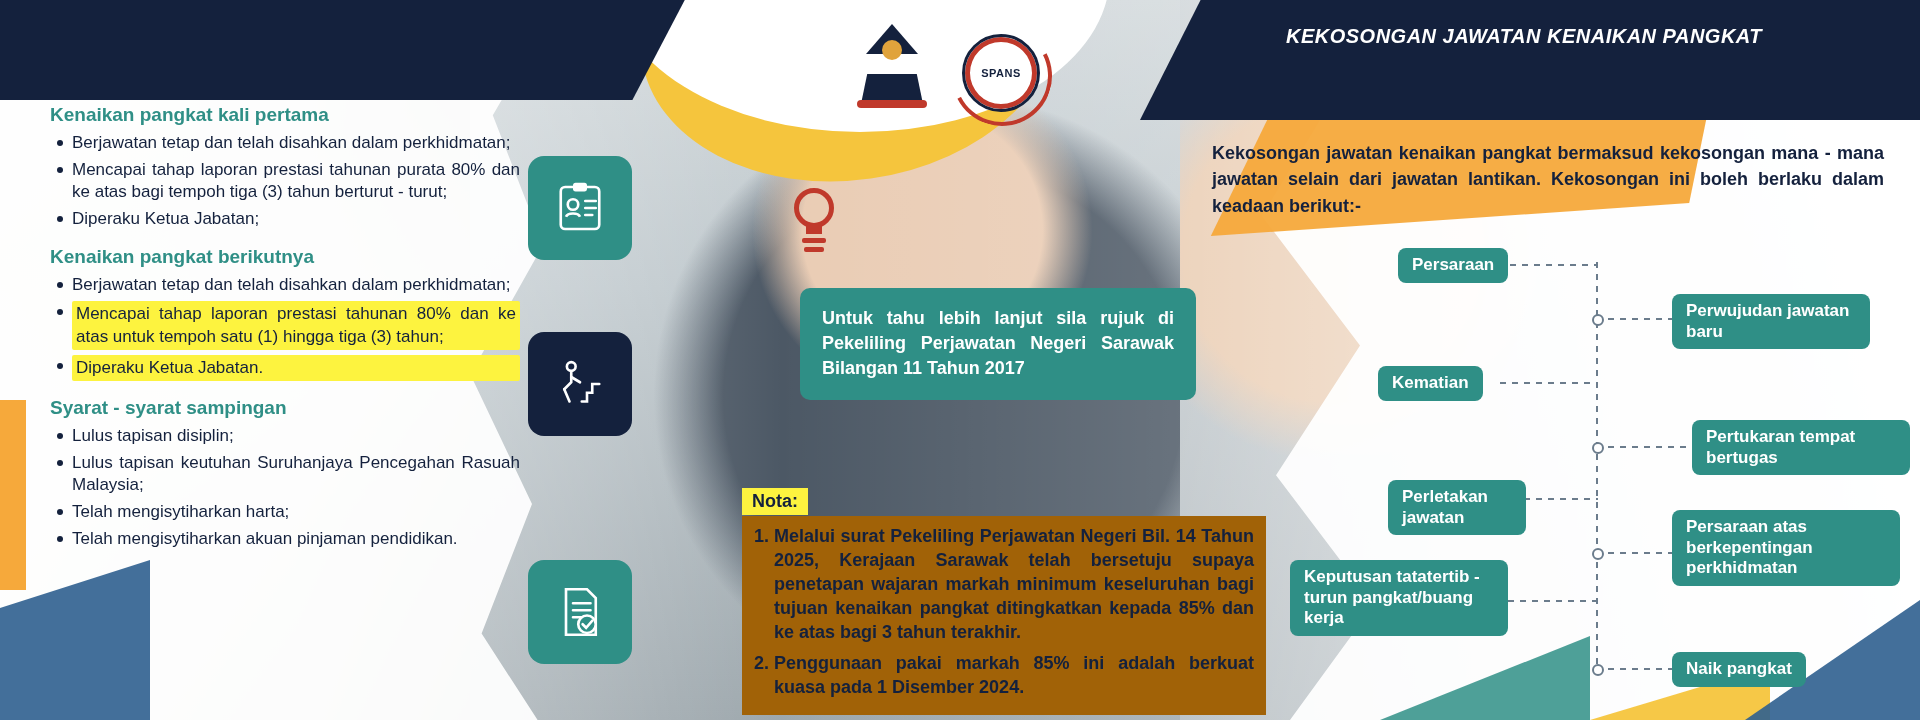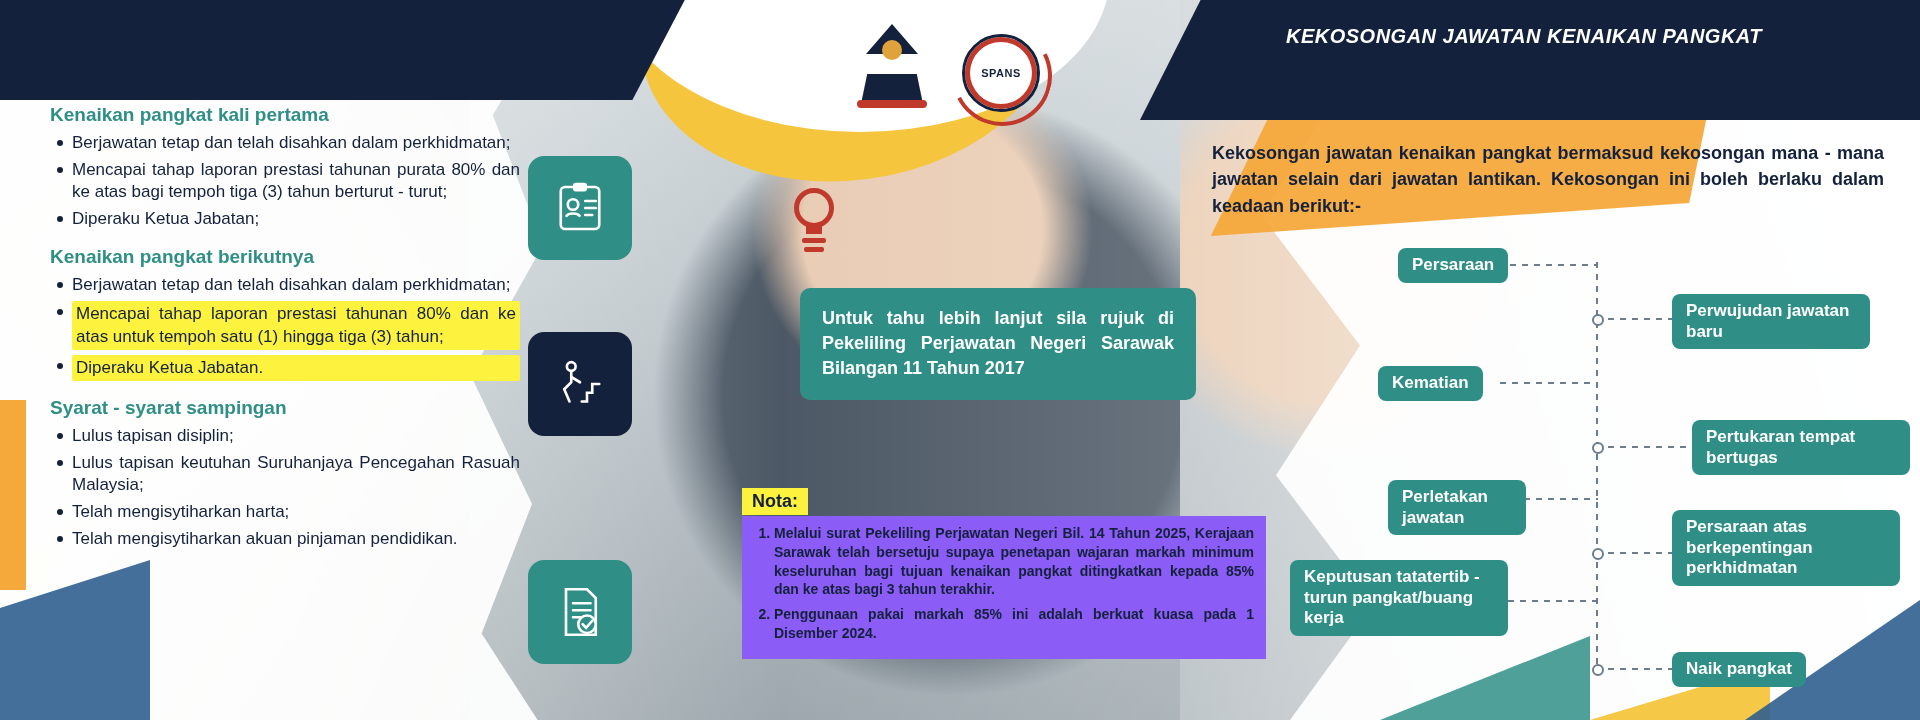--- a/index.html
+++ b/index.html
@@ -198,22 +198,22 @@
     background:#2f8f86;color:#ffffff;border-radius:10px;
     padding:18px 22px;font-size:18px;line-height:1.40;text-align:justify;font-weight:bold;margin-top:16px;
   }
 
   
   .nota-label{
     position:absolute;left:742px;top:488px;background:#fdf33f;color:#14213d;
     font-size:18px;font-weight:bold;padding:3px 10px;
   }
   .nota-box{
-    position:absolute;left:742px;top:516px;width:500px;background:#8b5cf6;color:#14213d;
-    padding:8px 12px 10px 12px;font-size:14px;line-height:1.34;
+    position:absolute;left:742px;top:516px;width:500px;background:#a16207;color:#14213d;
+    padding:8px 12px 10px 12px;font-size:18px;line-height:1.34;
   }
   .nota-box ol{margin:0;padding-left:20px;}
   .nota-box li{margin-bottom:6px;text-align:justify;font-weight:bold;}
 
   
   .right-intro{
     position:absolute;left:1212px;top:140px;width:672px;
     font-size:18px;line-height:1.46;font-weight:bold;color:#14213d;text-align:justify;
   }
   .pill{

